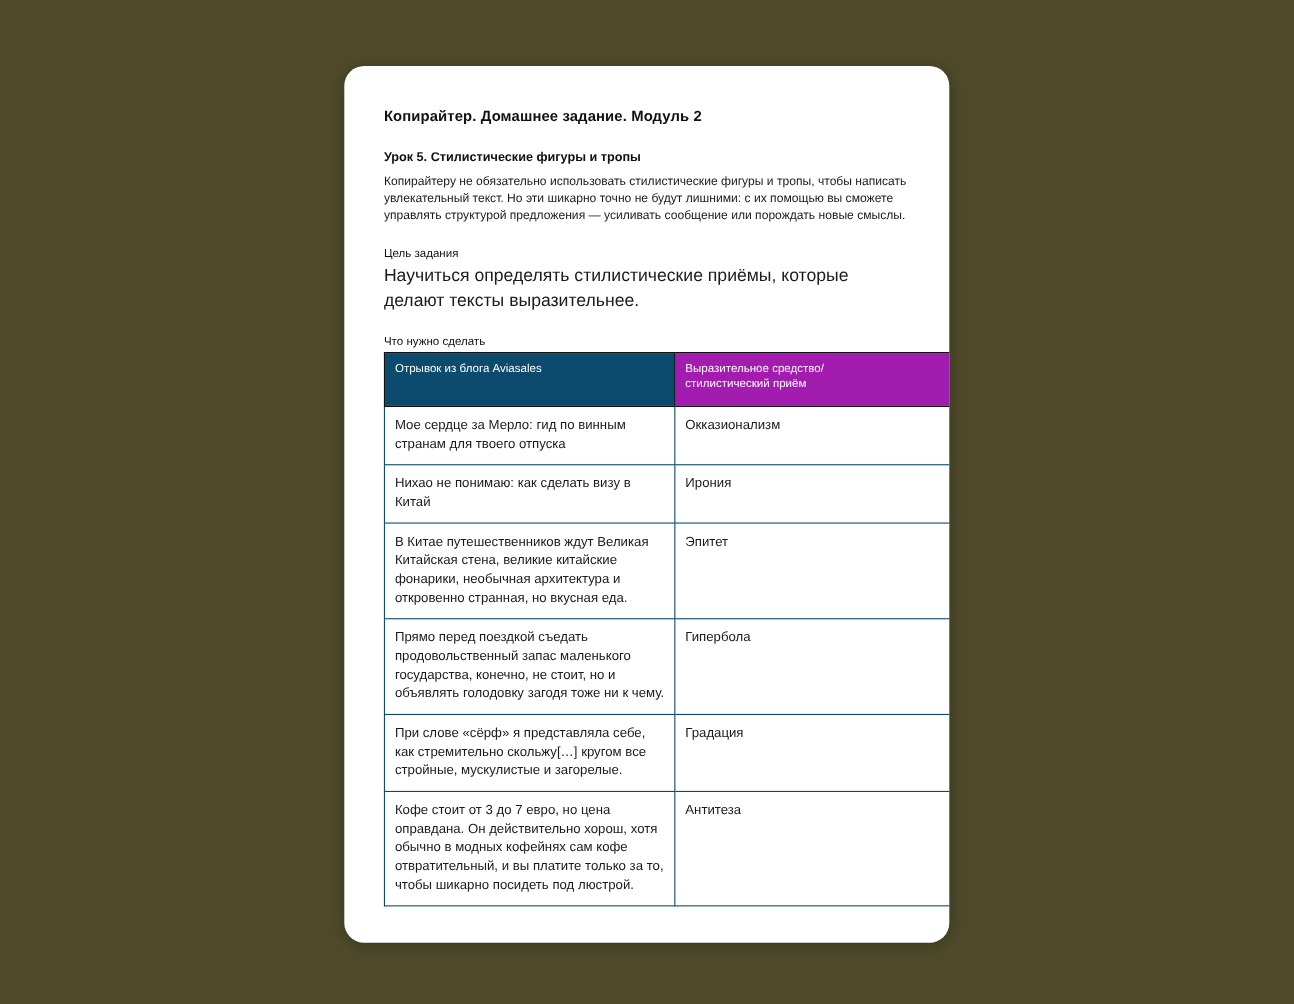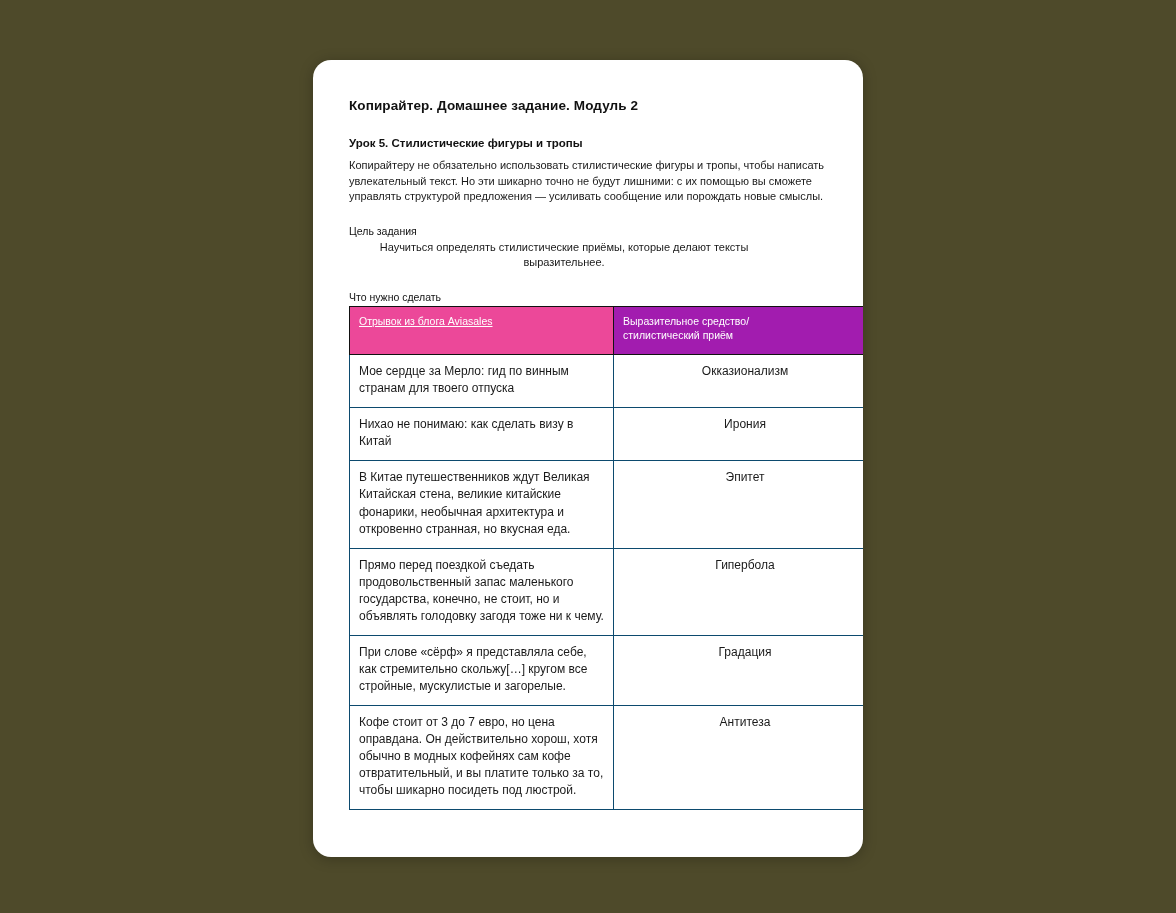--- a/index.html
+++ b/index.html
@@ -49,26 +49,25 @@
     margin: 0 0 20px 0;
     max-width: 490px;
   }
   .sub-head {
     font-size: 10.5px;
     font-weight: normal;
     color: #111111;
     margin: 0 0 3px 0;
   }
   .sub-para {
-    font-size: 11px;
+    font-size: 16px;
     line-height: 1.42;
     color: #1a1a1a;
     margin: 0 0 20px 0;
     max-width: 430px;
-    text-align: center;
   }
   .bullet-list {
     margin: 0 0 24px 0;
     padding: 0 0 0 28px;
     list-style: none;
   }
   .bullet-list li {
     position: relative;
     font-size: 11px;
     line-height: 1.42;
@@ -104,21 +103,21 @@
   }
   table.content-table td {
     border: 1px solid #0c4a6e;
     font-size: 12px;
     color: #1a1a1a;
     vertical-align: top;
     padding: 8px 9px 10px 9px;
     line-height: 1.42;
   }
   td.col-a { width: 245px; }
-  td.col-b { width: 244px; text-align: center; }
+  td.col-b { width: 244px; }
   th.col-a { width: 245px; }
   th.col-b { width: 244px; }
 </style>
 </head>
 <body>
 
 <div class="page-wrap">
   <div class="doc">
 
     <h1 class="doc-title">Копирайтер. Домашнее задание. Модуль 2</h1>
@@ -128,21 +127,21 @@
     <p class="para">Копирайтеру не обязательно использовать стилистические фигуры и тропы, чтобы написать увлекательный текст. Но эти шикарно точно не будут лишними: с их помощью вы сможете управлять структурой предложения — усиливать сообщение или порождать новые смыслы.</p>
 
     <h3 class="sub-head">Цель задания</h3>
     <p class="sub-para">Научиться определять стилистические приёмы, которые делают тексты выразительнее.</p>
 
     <h3 class="sub-head">Что нужно сделать</h3>
 
     <table class="content-table">
       <thead>
         <tr>
-          <th class="col-a" style="background: #ec4899; text-decoration: underline;">Отрывок из блога Aviasales</th>
+          <th class="col-a" style="background: #0c4a6e;">Отрывок из блога Aviasales</th>
           <th class="col-b" style="background: #a21caf;">Выразительное средство/<br>стилистический приём</th>
         </tr>
       </thead>
       <tbody>
           <tr>
             <td class="col-a">Мое сердце за Мерло: гид по винным странам для твоего отпуска</td>
             <td class="col-b">Окказионализм</td>
           </tr>
           <tr>
             <td class="col-a">Нихао не понимаю: как сделать визу в Китай</td>

